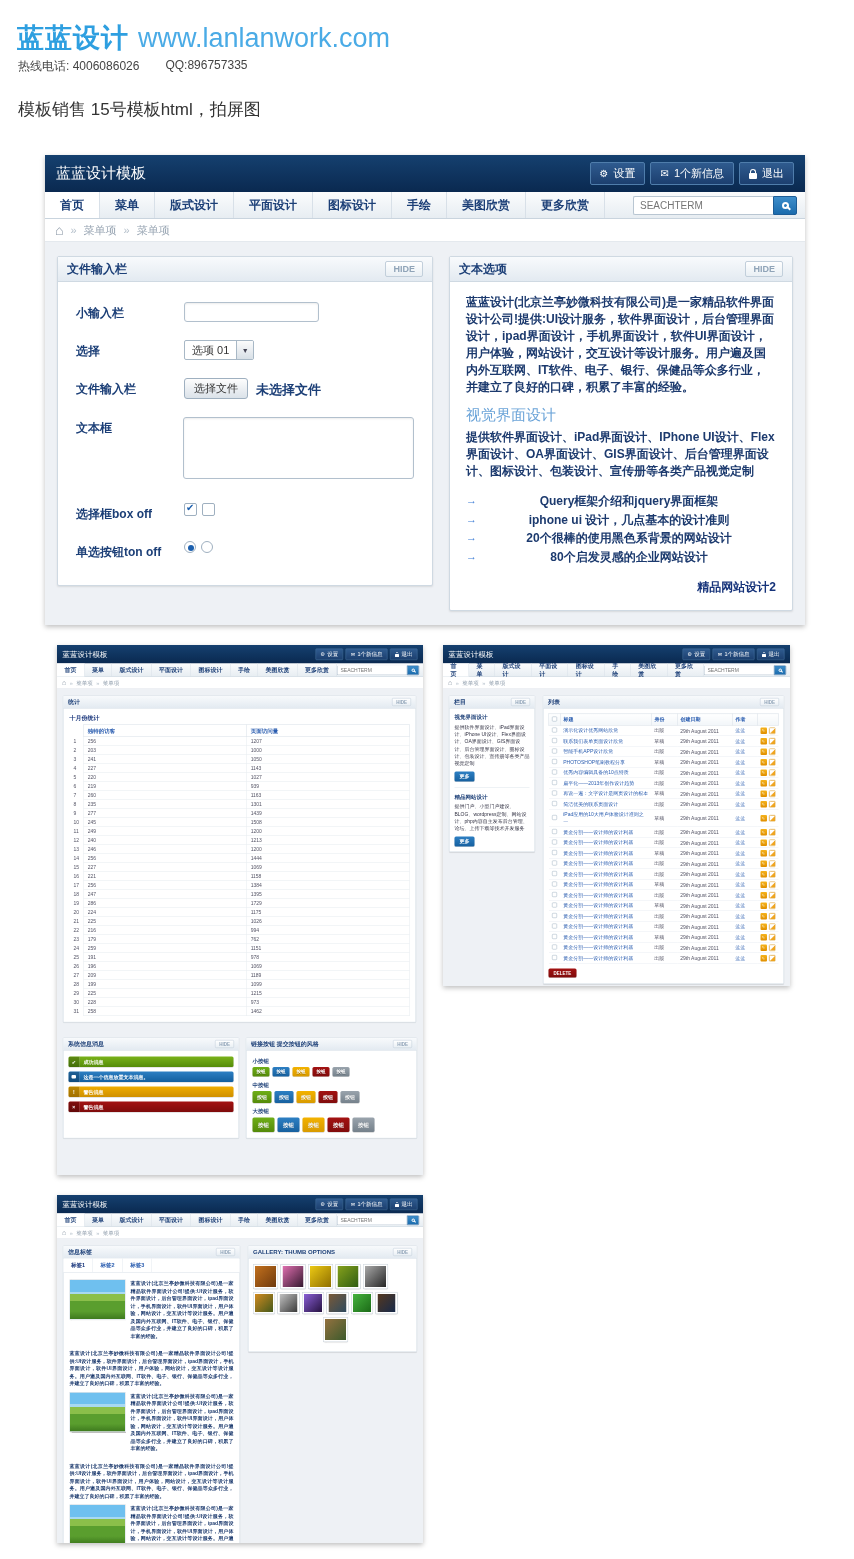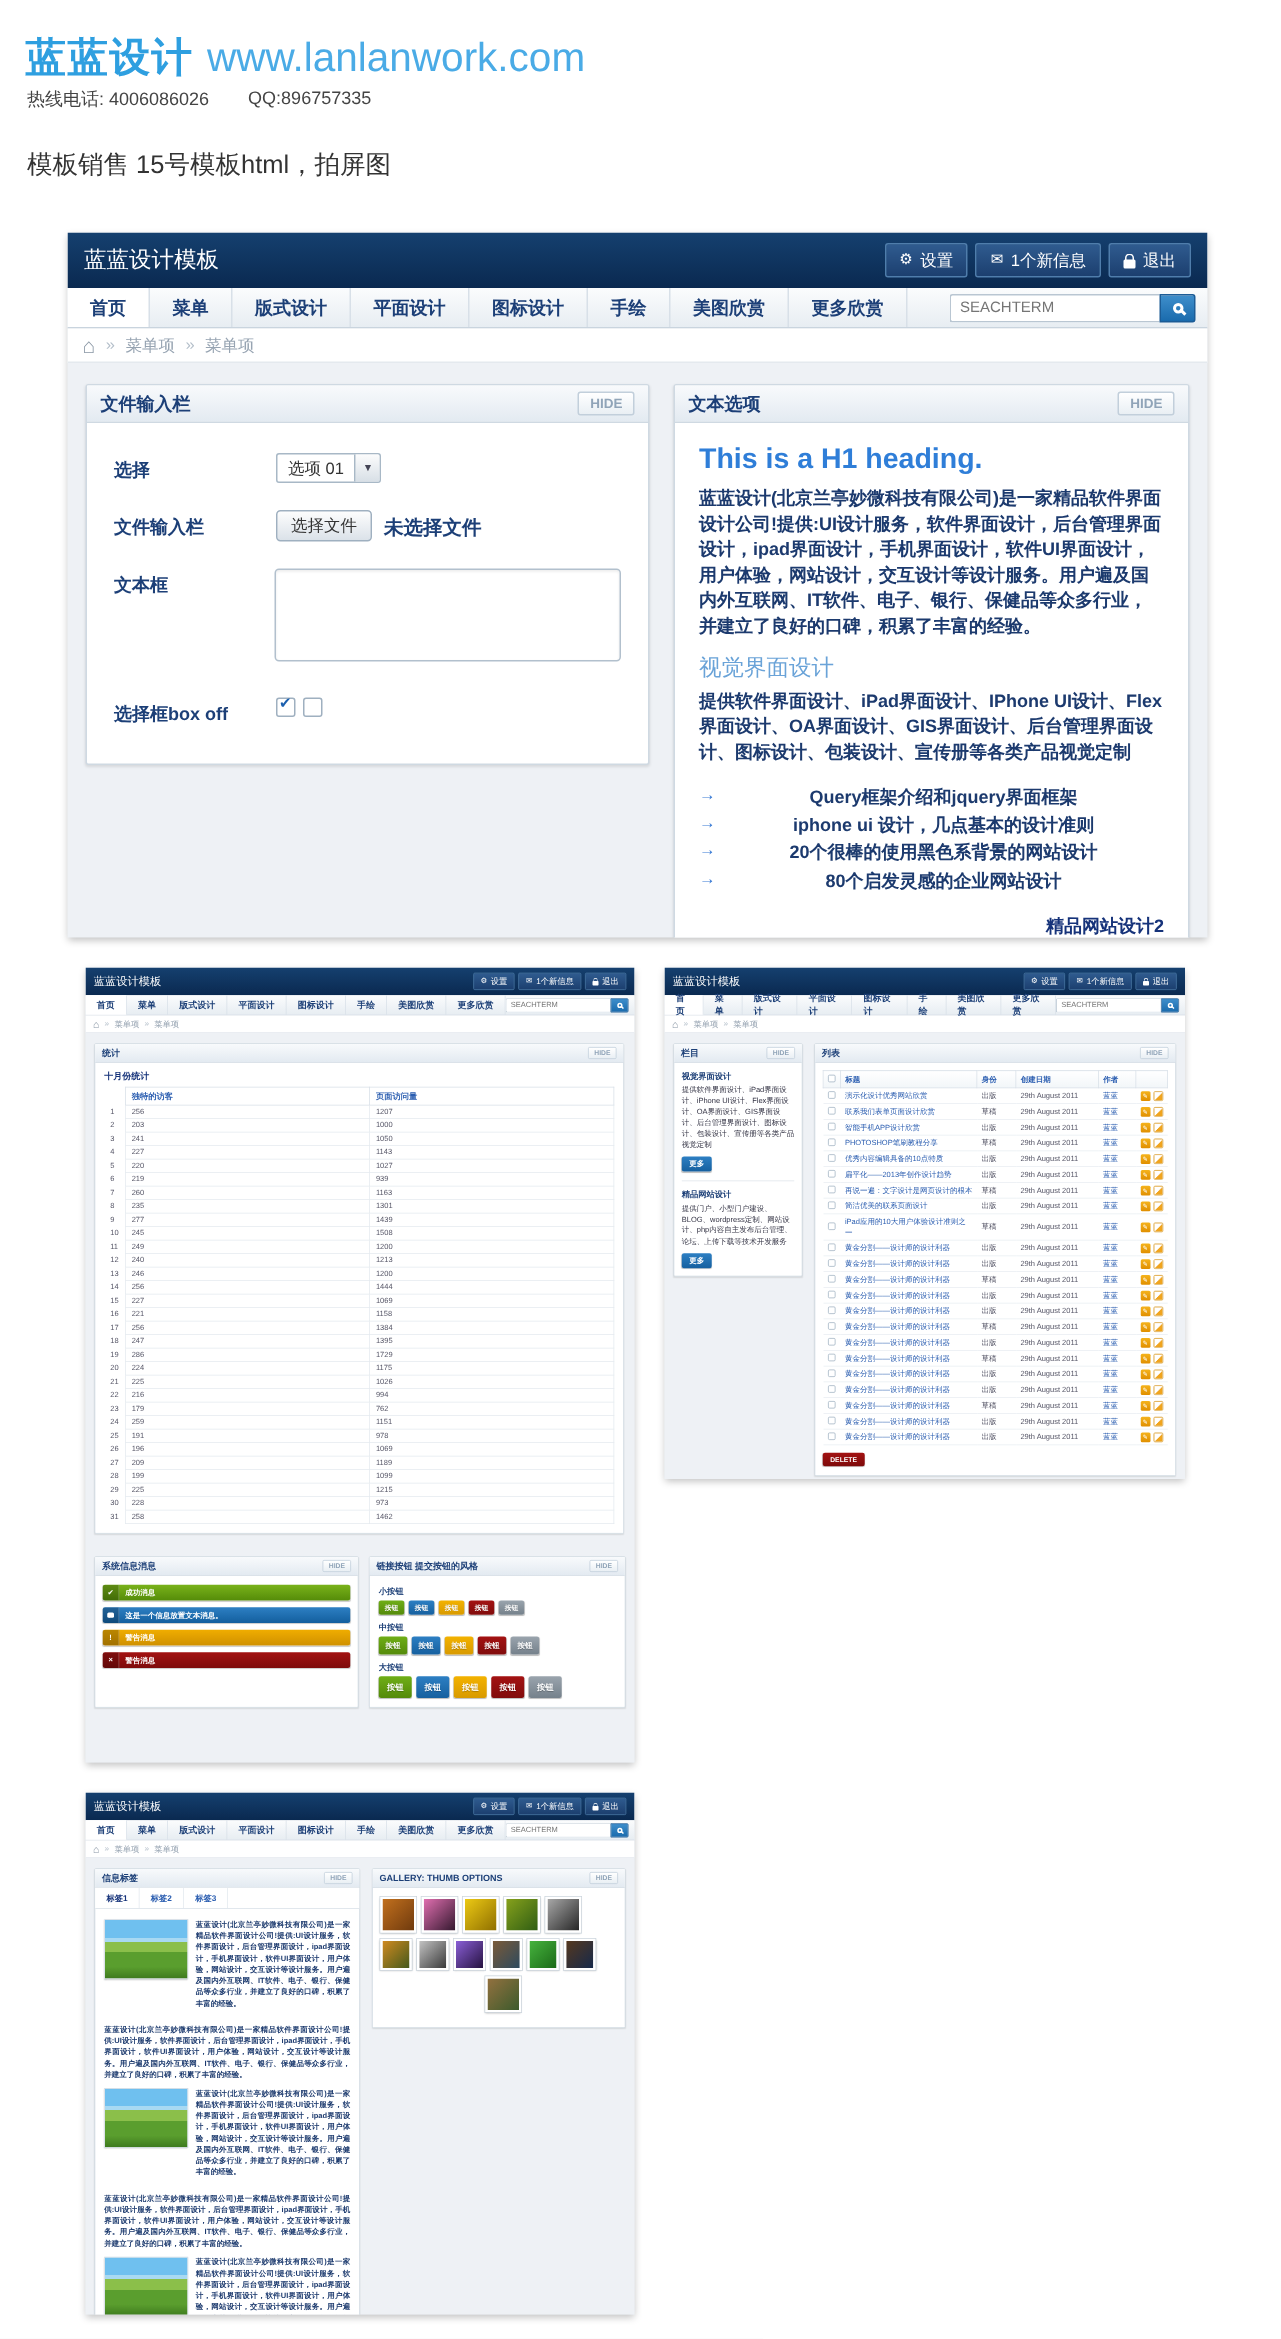--- a/index.html
+++ b/index.html
@@ -219,50 +219,58 @@
 </div>
   <div class="content" data-interactable="false">
 
     <div class="panel form-panel" data-interactable="false">
       <div class="panel-h" data-interactable="false">
         <span class="t" data-interactable="false">文件输入栏</span>
         <span class="hide-btn" data-interactable="true">HIDE</span>
       </div>
       <div class="form-body" data-interactable="false">
         <div class="frow" data-interactable="false">
+          <span class="flabel" data-interactable="false">小输入栏</span>
+          <input class="inp small" type="text" data-interactable="true" style="">
+        </div>
+        <div class="frow" data-interactable="false">
           <span class="flabel" data-interactable="false">选择</span>
           <span class="sel" data-interactable="true">
             <span class="sv" data-interactable="false">选项 01</span>
             <span class="sq" data-interactable="false">▼</span>
           </span>
         </div>
         <div class="frow" data-interactable="false">
           <span class="flabel" data-interactable="false">文件输入栏</span>
           <span class="file-btn" data-interactable="true">选择文件</span>
           <span class="file-status" data-interactable="false">未选择文件</span>
         </div>
         <div class="frow" data-interactable="false">
           <span class="flabel" data-interactable="false">文本框</span>
           <textarea class="tarea" data-interactable="true" style=""></textarea>
         </div>
         <div class="frow" style="margin-top:24px" data-interactable="false">
           <span class="flabel" data-interactable="false">选择框box off</span>
           <span class="cb on" data-interactable="true"></span>
           <span class="cb" data-interactable="true"></span>
+        </div>
+        <div class="frow" style="margin-top:10px" data-interactable="false">
+          <span class="flabel" data-interactable="false">单选按钮ton off</span>
+          <span class="rd on" data-interactable="true"></span>
+          <span class="rd" data-interactable="true"></span>
         </div>
       </div>
     </div>
 
     <div class="panel text-panel" data-interactable="false">
       <div class="panel-h" data-interactable="false">
         <span class="t" data-interactable="false">文本选项</span>
         <span class="hide-btn" data-interactable="true">HIDE</span>
       </div>
       <div class="text-body" data-interactable="false">
-        <div class="h1-heading" data-interactable="false">This is a H1 heading.</div>
         <p class="intro" data-interactable="false">蓝蓝设计(北京兰亭妙微科技有限公司)是一家精品软件界面设计公司!提供:UI设计服务，软件界面设计，后台管理界面设计，ipad界面设计，手机界面设计，软件UI界面设计，用户体验，网站设计，交互设计等设计服务。用户遍及国内外互联网、IT软件、电子、银行、保健品等众多行业，并建立了良好的口碑，积累了丰富的经验。</p>
         <div class="h2-heading" data-interactable="false">视觉界面设计</div>
         <p class="services" data-interactable="false">提供软件界面设计、iPad界面设计、IPhone UI设计、Flex界面设计、OA界面设计、GIS界面设计、后台管理界面设计、图标设计、包装设计、宣传册等各类产品视觉定制</p>
         <ul class="arrow-list" data-interactable="false">
             <li data-interactable="true">Query框架介绍和jquery界面框架</li>
             <li data-interactable="true">iphone ui 设计，几点基本的设计准则</li>
             <li data-interactable="true">20个很棒的使用黑色系背景的网站设计</li>
             <li data-interactable="true">80个启发灵感的企业网站设计</li>
           </ul>
         <div class="list-heading" data-interactable="false">精品网站设计2</div>

